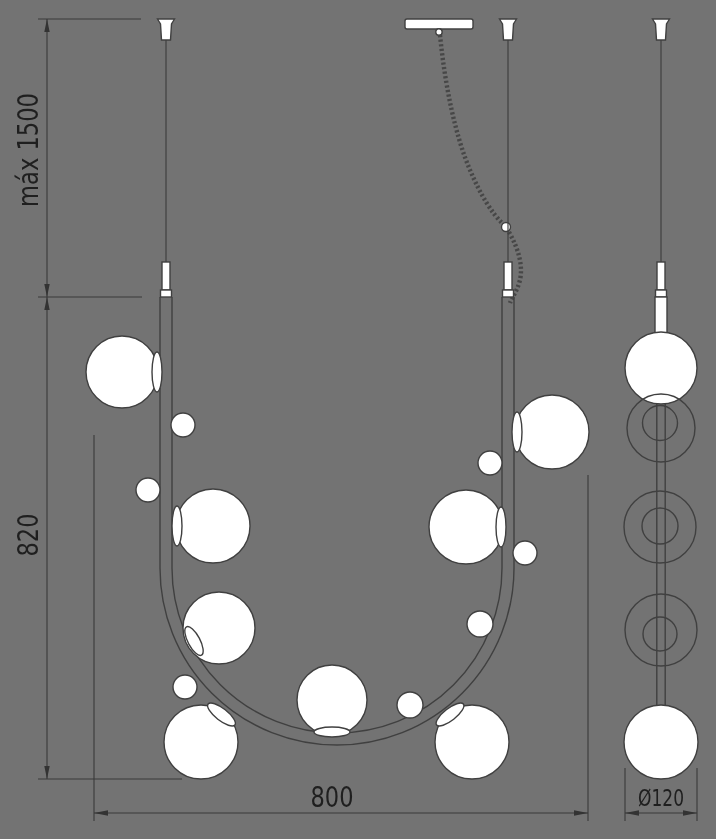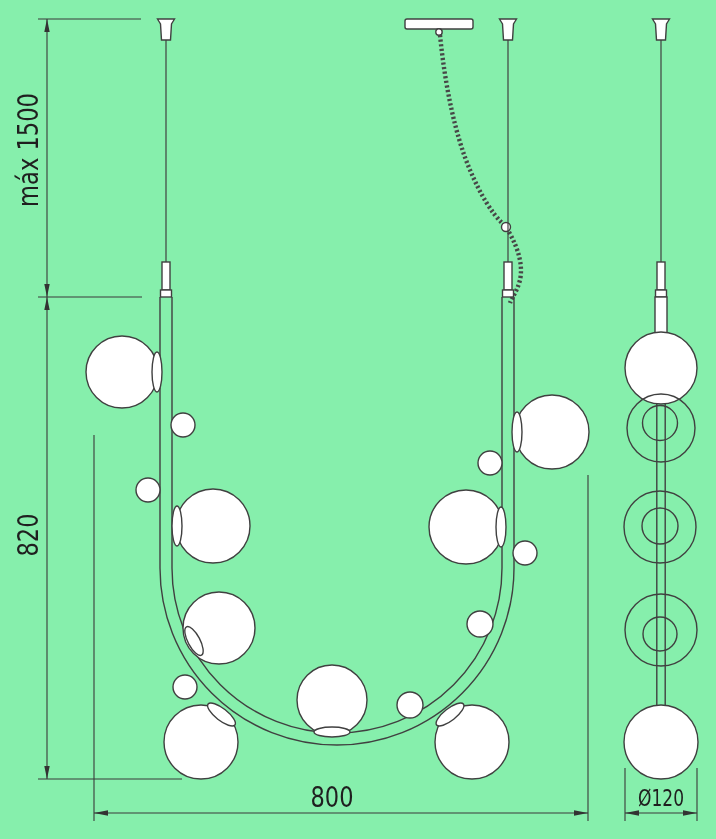--- a/index.html
+++ b/index.html
@@ -1,16 +1,16 @@
 <!DOCTYPE html>
 <html><head>
 <meta charset="utf-8">
 <style>
   html,body{margin:0;padding:0;background:#ffffff;}
-  .canvas{position:relative;width:716px;height:839px;background:#86efac;overflow:hidden;
+  .canvas{position:relative;width:716px;height:839px;background:#737373;overflow:hidden;
           font-family:"DejaVu Sans","Liberation Sans",sans-serif;}
   svg{display:block;}
   .ln{stroke:#404040;stroke-width:1.4;fill:none;}
   .fw{stroke:#404040;stroke-width:1.4;fill:#ffffff;}
   .thin{stroke:#404040;stroke-width:1.2;fill:none;}
   .cord{stroke:#474747;stroke-width:4.4;fill:none;stroke-dasharray:2.2 2.4;}
   .dim{stroke:#3a3a3a;stroke-width:1.1;fill:none;}
   .arr{fill:#333333;stroke:none;}
   text{fill:#1f1f1f;}
   .dimtext{font-size:29px;}

